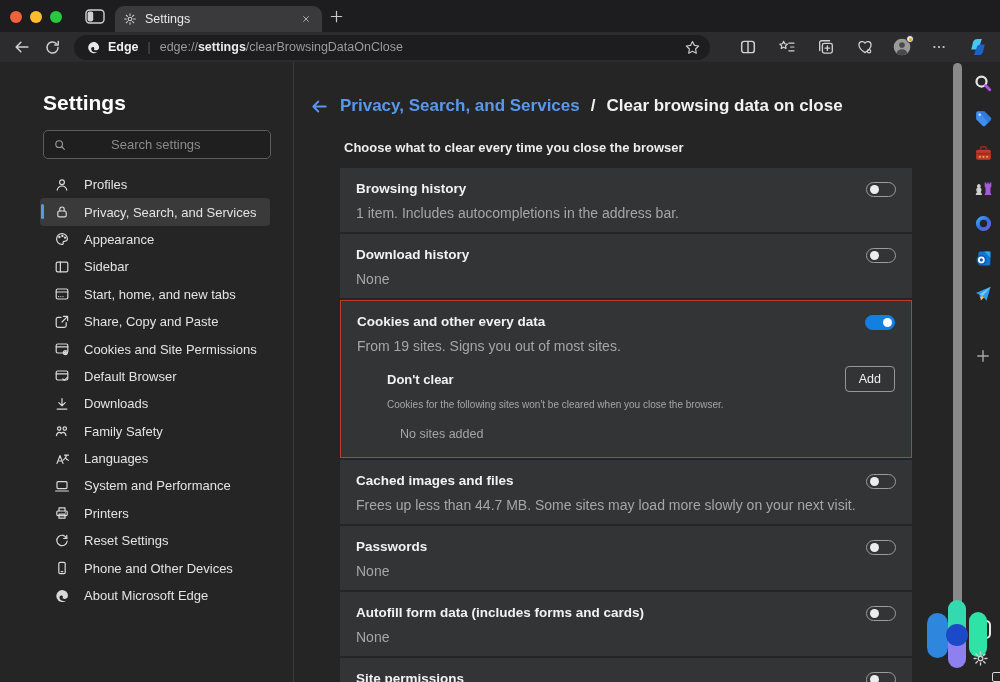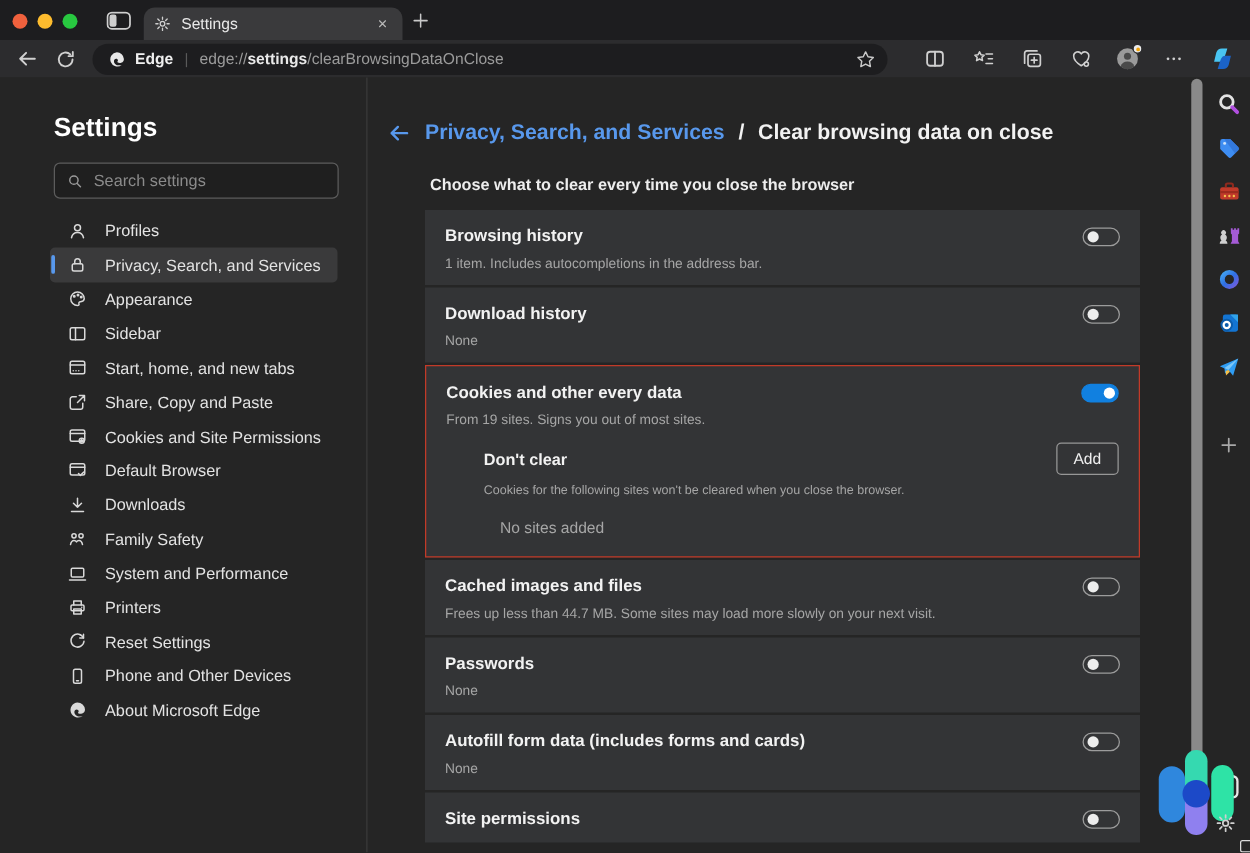--- a/index.html
+++ b/index.html
@@ -38,21 +38,21 @@
   .avatar-badge::after { content:""; position:absolute; left:1.5px; top:1.5px; width:3px; height:3px;
     border-radius:50%; background:#f0a30a; }
 
   
   .content { position:absolute; top:62px; left:0; right:0; bottom:0; display:flex; background:#252525; }
   .sidebar { width:294px; flex:none; border-right:1px solid #3a3a3a; padding-top:28px; }
   .sidebar-title { font-size:21px; font-weight:700; color:#fff; margin-left:43px; line-height:25px; }
   .search-box { margin:15px 0 0 43px; width:228px; height:29px; border:1px solid #5c5c5c; border-radius:5px;
     background:#1f1f1f; display:flex; align-items:center; gap:8px; padding:0 9px; }
   .search-box input { background:transparent; border:none; outline:none; color:#dcdcdc; font-size:13px;
-    width:100%; font-family:inherit; }
+    width:100%; font-family:inherit;margin-left:36px; }
   .search-box input::placeholder { color:#8b8b8b; }
   .nav { margin:12px 23px 0 40px; display:flex; flex-direction:column; }
   .nav-item { position:relative; height:27.4px; display:flex; align-items:center; gap:14px;
     padding-left:14px; border-radius:4px; font-size:13px; color:#e3e3e3; cursor:pointer; }
   .nav-item.selected { background:var(--selected-bg,#3a3a3b); }
   .nav-accent { display:none; position:absolute; left:1px; top:6px; width:3px; height:15px;
     border-radius:2px; background:var(--accent,#5898ec); }
   .nav-item.selected .nav-accent { display:block; }
   .nav-icon { width:16px; height:16px; flex:none; display:flex; }
 
@@ -61,21 +61,21 @@
     font-size:17px; font-weight:700; }
   .crumb-parent { color:var(--accent,#5898ec); }
   .crumb-sep, .crumb-title { color:#f2f2f2; }
   .subtitle { position:absolute; left:50px; top:78px; font-size:13px; font-weight:600; color:#ededed; }
 
   .rows { position:absolute; left:46px; top:106px; width:572px; display:flex; flex-direction:column; gap:2px; }
   .row { background:#333436; padding:11px 16px; }
   .row.highlighted { border:1px solid var(--highlight-red,#c23a28); }
   .row-main { display:flex; justify-content:space-between; align-items:flex-start; }
   .row-title { font-size:13.5px; font-weight:700; color:#f2f2f2; padding-top:2px; }
-  .row-desc { font-size:11px; color:#a6a6a6; margin-top:9px; }
+  .row-desc { font-size:14px; color:#a6a6a6; margin-top:9px; }
   .toggle { width:30px; height:15px; border-radius:9px; border:1px solid #9c9c9c; position:relative;
     margin-top:3px; flex:none; cursor:pointer; }
   .toggle .knob { position:absolute; top:2px; left:2.5px; width:9px; height:9px; border-radius:50%; background:#ededed; }
   .toggle.on { background:var(--toggle-on,#1180e0); border-color:var(--toggle-on,#1180e0); }
   .toggle.on .knob { left:auto; right:2.5px; background:#fff; }
   .sub { margin:12px 0 4px 30px; display:none; }
   .row.has-sub .sub { display:block; }
   .sub-head { display:flex; justify-content:space-between; align-items:center; }
   .sub-title { font-size:13px; font-weight:700; color:#f2f2f2; }
   .add-btn { background:transparent; border:1px solid #979797; color:#f0f0f0; font-size:12.5px;
@@ -333,20 +333,30 @@
               <circle cx="10.8" cy="5.6" r="1.7"></circle>
               <path d="M2.4 12.6c.5-2.2 1.5-3.2 2.8-3.2 1 0 1.6.4 2 1.1.4-.7 1-1.1 2-1.1 1.3 0 2.3 1 2.8 3.2"></path>
             </svg>
           </span>
     <span class="nav-label">Family Safety</span>
   </div>
         <div class="nav-item">
 
     <span class="nav-icon">
             <svg width="16" height="16" viewBox="0 0 16 16" fill="none" stroke="#d9d9d9" stroke-width="1.2" stroke-linecap="round" stroke-linejoin="round">
+              <path d="M3 12.4 6 4.6l3 7.8M3.9 10h4.2"></path>
+              <path d="M10.6 4.2h3.8M12.5 4.4c-.3 2.3-1.6 3.8-3.2 4.7M11.3 6.4c.7 1.5 1.9 2.4 3.1 2.8"></path>
+            </svg>
+          </span>
+    <span class="nav-label">Languages</span>
+  </div>
+        <div class="nav-item">
+
+    <span class="nav-icon">
+            <svg width="16" height="16" viewBox="0 0 16 16" fill="none" stroke="#d9d9d9" stroke-width="1.2" stroke-linecap="round" stroke-linejoin="round">
               <rect x="3" y="3.6" width="10" height="7" rx="1"></rect>
               <path d="M1.6 13h12.8"></path>
             </svg>
           </span>
     <span class="nav-label">System and Performance</span>
   </div>
         <div class="nav-item">
 
     <span class="nav-icon">
             <svg width="16" height="16" viewBox="0 0 16 16" fill="none" stroke="#d9d9d9" stroke-width="1.2" stroke-linecap="round" stroke-linejoin="round">

